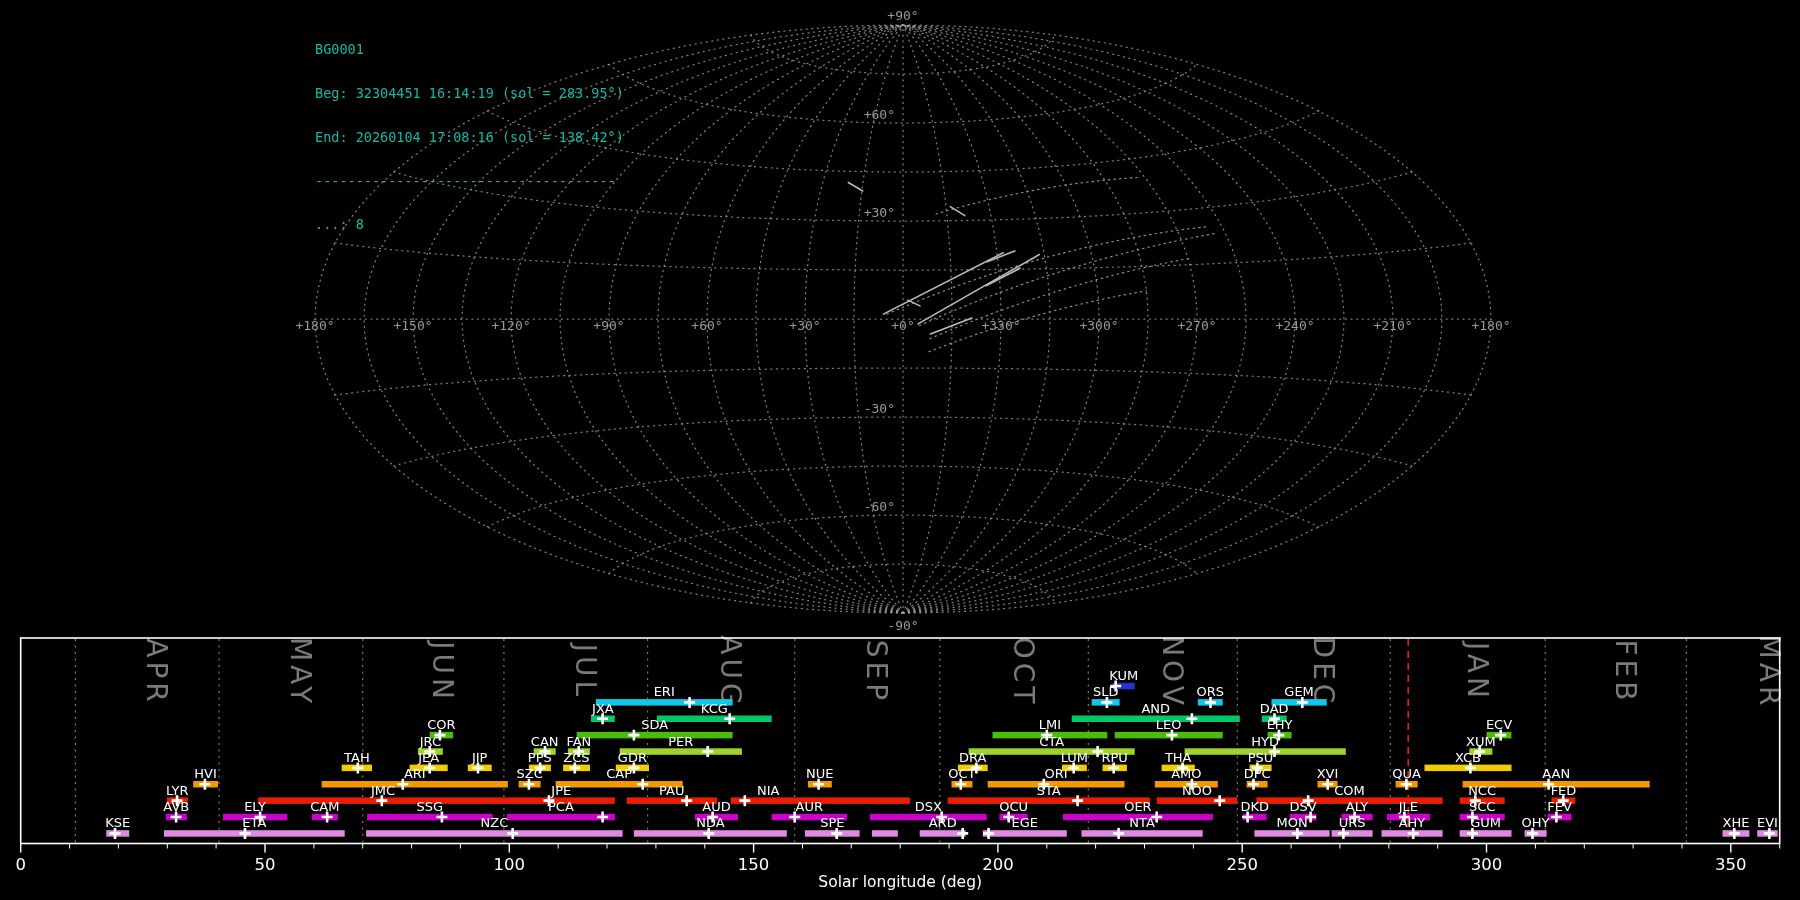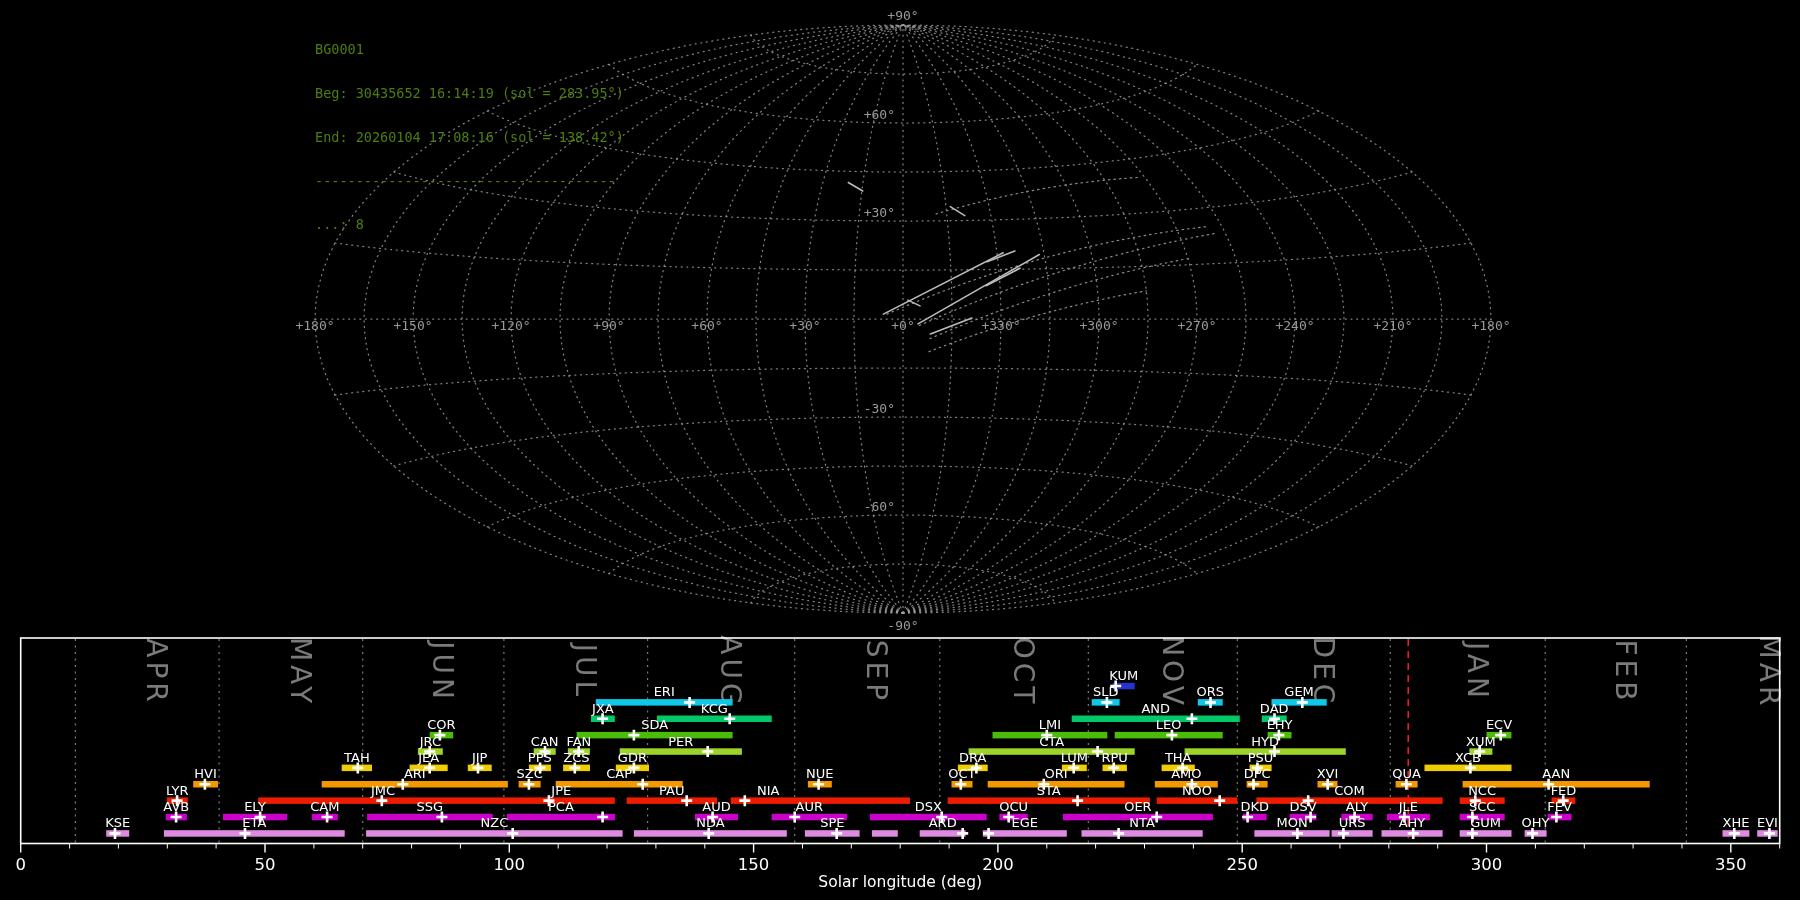--- a/index.html
+++ b/index.html
@@ -1,20 +1,20 @@
 <!DOCTYPE html>
 <html><head>
 <meta charset="utf-8">
 <style>
   html,body{margin:0;padding:0;background:#000;}
   body{width:1800px;height:900px;position:relative;overflow:hidden;}
   #stage{position:absolute;inset:0;}
   #header{
     position:absolute;left:315px;top:13px;
-    color:#4d7c0f;font-family:"DejaVu Sans Mono","Liberation Mono",monospace;
+    color:#14b8a6;font-family:"DejaVu Sans Mono","Liberation Mono",monospace;
     font-size:13.5px;line-height:14.6px;white-space:pre;
   }
   svg{position:absolute;left:0;top:0;}
   svg text{fill:#fff;}
   .skylabel{font-family:"DejaVu Sans Mono","Liberation Mono",monospace;font-size:13px;fill:#9a9a9a;}
   .shlabel{font-family:"DejaVu Sans","Liberation Sans",sans-serif;font-size:13px;fill:#fff;}
   .ticklabel{font-family:"DejaVu Sans","Liberation Sans",sans-serif;font-size:16.5px;fill:#fff;}
   .axistitle{font-family:"DejaVu Sans","Liberation Sans",sans-serif;font-size:15.5px;fill:#fff;}
   .monthlabel{font-family:"DejaVu Sans","Liberation Sans",sans-serif;font-size:28px;fill:#7a7a7a;letter-spacing:4px;}
 </style>
@@ -426,18 +426,18 @@
         <line x1="1486.5" y1="843.5" x2="1486.5" y2="852.5" stroke="#fff" stroke-width="1.4"></line>
         <text x="1486.5" y="869.5" text-anchor="middle" class="ticklabel">300</text>
         <line x1="1730.8" y1="843.5" x2="1730.8" y2="852.5" stroke="#fff" stroke-width="1.4"></line>
         <text x="1730.8" y="869.5" text-anchor="middle" class="ticklabel">350</text>
         <text x="900.2" y="887" text-anchor="middle" class="axistitle">Solar longitude (deg)</text>
       </g>
   </svg>
 
   <div id="header">
     <div>BG0001</div>
-    <div>Beg: 30435652 16:14:19 (sol = 283.95°)</div>
+    <div>Beg: 32304451 16:14:19 (sol = 283.95°)</div>
     <div>End: 20260104 17:08:16 (sol = 138.42°)</div>
     <div>-------------------------------------</div>
     <div>...: 8</div>
   </div>
 </div>
 
 </body></html>

